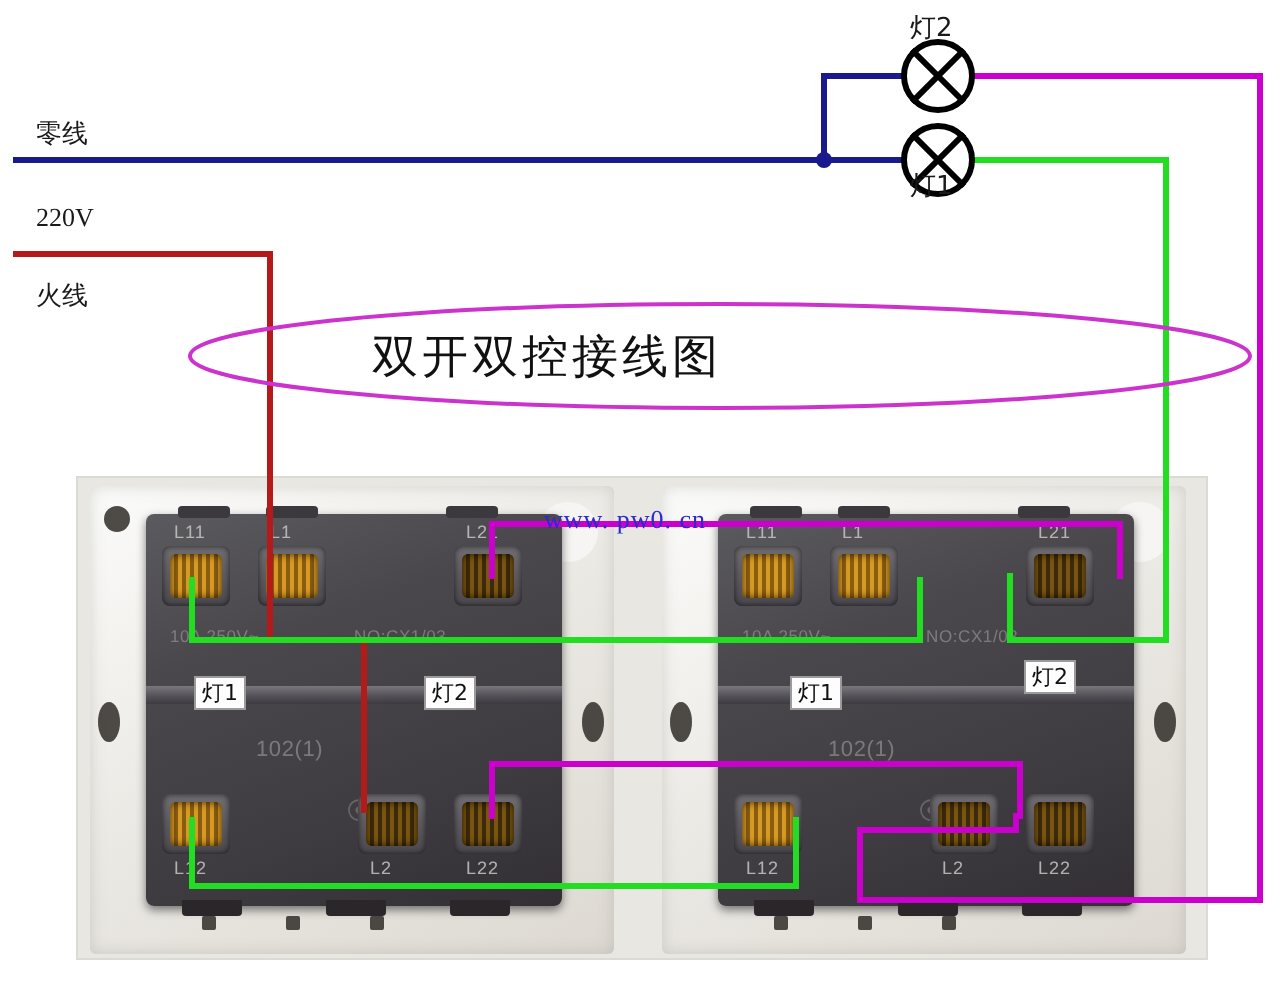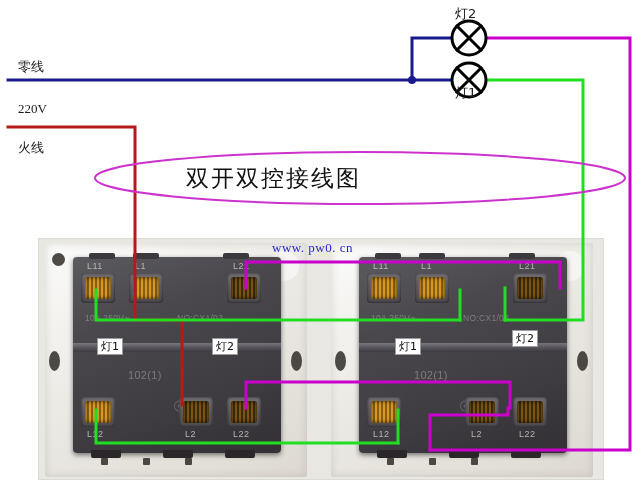--- a/index.html
+++ b/index.html
@@ -16,21 +16,21 @@
   .lbl-zero{left:18px;top:58px;font-size:13px;}
   .lbl-220{left:18px;top:101px;font-size:13px;font-family:"Liberation Serif","DejaVu Serif",serif;}
   .lbl-fire{left:18px;top:139px;font-size:13px;}
   .lbl-lamp2{left:455px;top:5px;font-size:13px;}
   .lbl-lamp1{left:455px;top:84px;font-size:13px;}
 
   .title-text{position:absolute;left:0;top:0;width:547px;text-align:center;
               top:163px;font-size:23px;color:#111;letter-spacing:2px;
               font-family:"DejaVu Sans","Liberation Sans",sans-serif;}
 
-  .watermark{position:absolute;left:272px;top:240px;font-size:13px;color:#2a2ad0;
+  .watermark{position:absolute;left:272px;top:252px;font-size:13px;color:#2a2ad0;
              font-family:"Liberation Serif","DejaVu Serif",serif;
              letter-spacing:.5px;}
 
   
   #photo{position:absolute;left:38px;top:238px;width:566px;height:242px;
          background:#e9e7e2;border:1px solid #dcdad5;box-sizing:border-box;}
   .plate{position:absolute;top:4px;width:262px;height:234px;
          background:linear-gradient(150deg,#fbfbfa 0%,#eceae5 45%,#ddd9d2 100%);
          border-radius:3px;box-shadow:inset 0 0 8px rgba(120,118,112,.25);}
   #plate-left{left:6px;}

